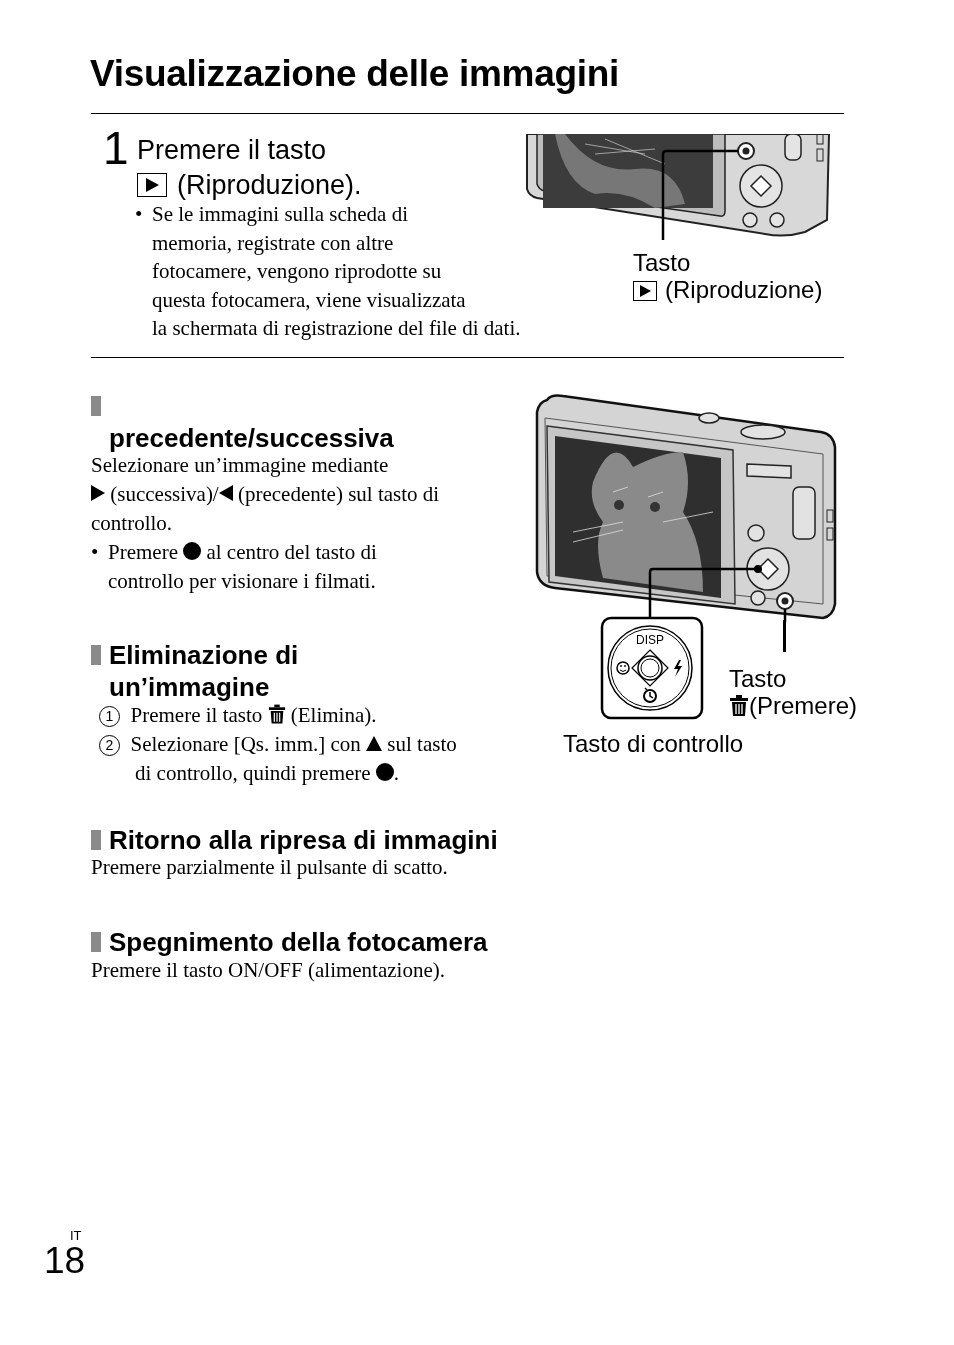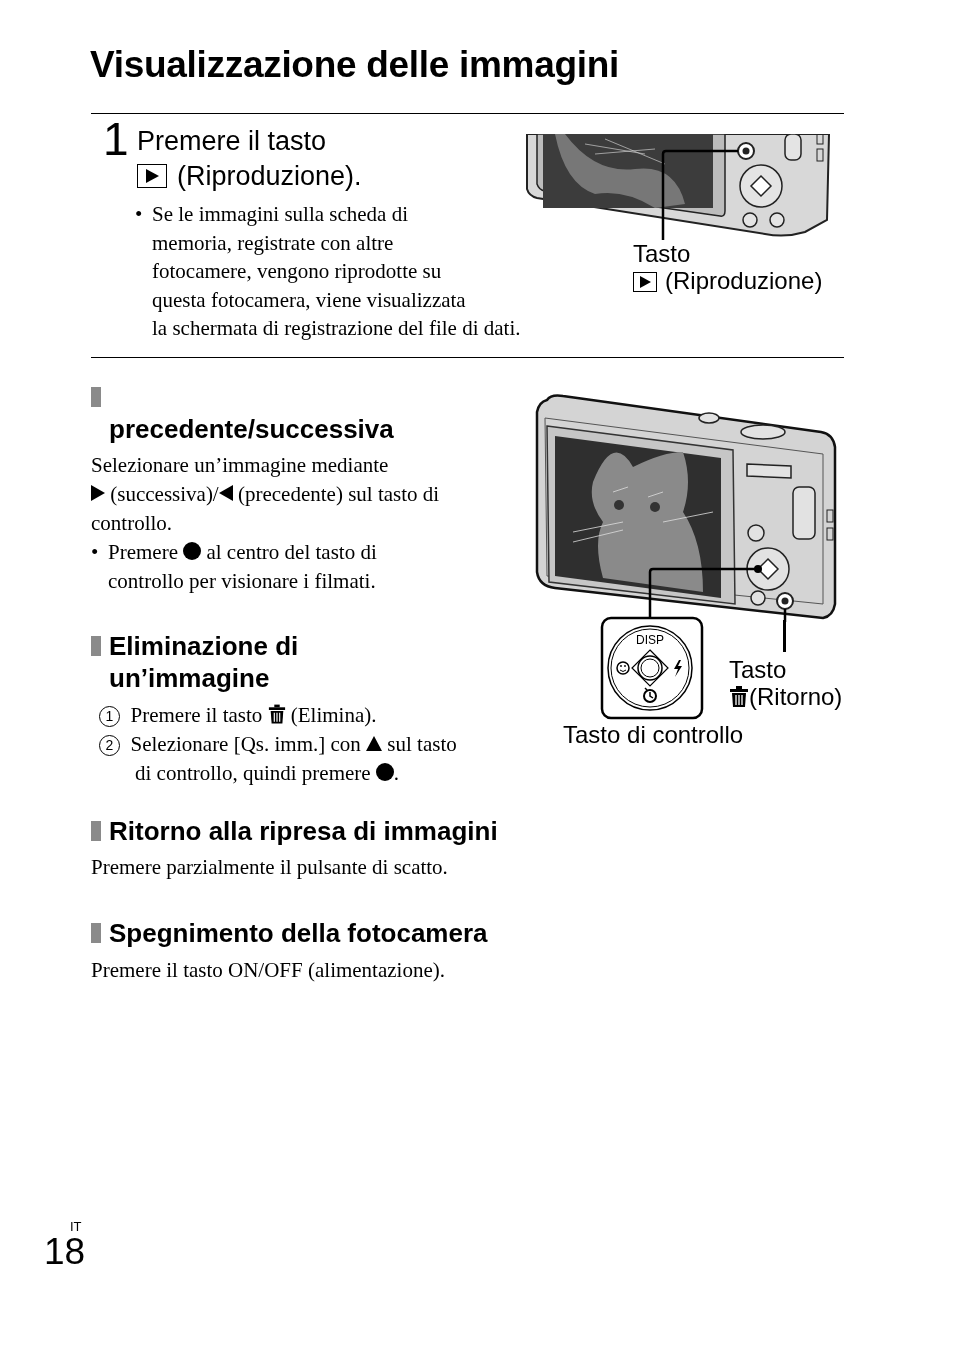--- a/index.html
+++ b/index.html
@@ -1,17 +1,17 @@
 <!DOCTYPE html>
 <html><head>
 <meta charset="utf-8">
 <style>
   html, body { margin:0; padding:0; background:#ffffff; }
   body { width:954px; height:1345px; position:relative; overflow:hidden; color:#000; }
-  .sans { font-family: "Liberation Sans", "DejaVu Sans", sans-serif; }
+  .sans { font-family: "Liberation Sans", "DejaVu Sans", sans-serif; margin-top: 9px; }
   .serif { font-family: "Liberation Serif", "DejaVu Serif", serif; }
   .abs { position:absolute; }
 
   .page-title { left:90px; top:44px; font-size:37px; font-weight:bold; letter-spacing:-0.3px; white-space:nowrap; }
   .rule { left:91px; width:753px; height:1px; background:#000; }
 
   .step-num { left:103px; top:116px; font-size:46px; line-height:1; }
   .step-title { left:137px; top:124px; font-size:27px; line-height:35px; }
   .play-box { display:inline-block; width:30px; height:24px; border:1.5px solid #000; box-sizing:border-box; vertical-align:-3px; position:relative; margin-right:10px; }
   .play-box::after { content:""; position:absolute; left:8px; top:4px; border-left:13px solid #000; border-top:7px solid transparent; border-bottom:7px solid transparent; }
@@ -145,21 +145,21 @@
 </svg>
 
 <div class="abs sans caption" style="left:729px; top:656px;">
   <div>Tasto</div>
   <div>
     <svg class="trash" width="20" height="22" viewBox="0 0 20 22">
       <rect x="7" y="0" width="6" height="3" fill="#000"></rect>
       <rect x="1" y="3" width="18" height="3" fill="#000"></rect>
       <path d="M3 7 L17 7 L16 21 L4 21Z" fill="#000"></path>
       <path d="M7 9 L7 19 M10 9 L10 19 M13 9 L13 19" stroke="#fff" stroke-width="1.3"></path>
-    </svg><span>(Ritorno)</span>
+    </svg><span>(Premere)</span>
   </div>
 </div>
 <div class="abs sans caption" style="left:563px; top:721px;">Tasto di controllo</div>
 
 <div class="abs sans sect-head" style="left:91px; top:630px;">
   <div><span class="bar"></span><span>Eliminazione di</span></div>
   <div class="indent">un’immagine</div>
 </div>
 <div class="abs serif body-text" style="left:99px; top:701px; width:430px;">
   <div><span class="circ-num">1</span>&nbsp;&nbsp;<span>Premere il tasto</span>

